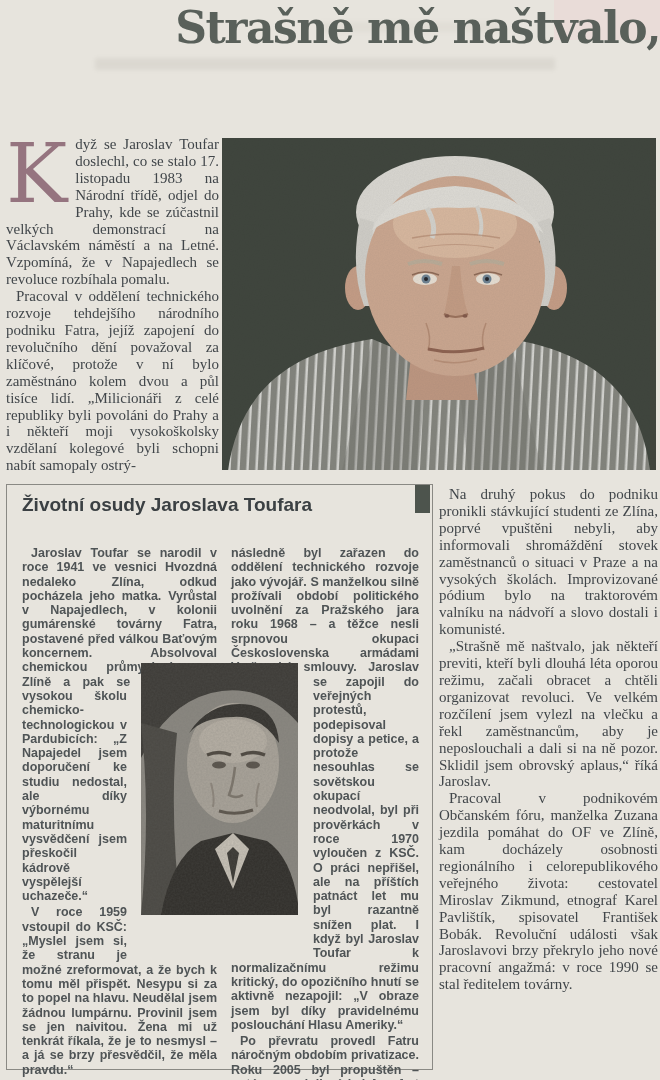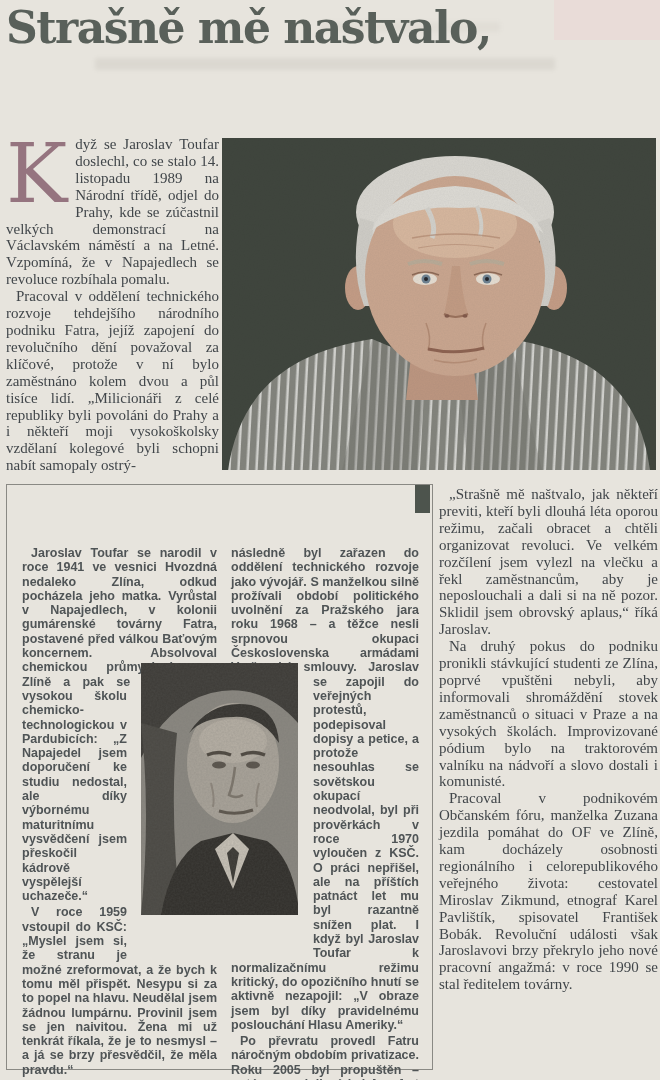--- a/index.html
+++ b/index.html
@@ -7,20 +7,21 @@
     position:relative;width:660px;height:1080px;margin:0 auto;
     background:#e7e4dd;overflow:hidden;
     font-family:"Liberation Serif",serif;
   }
   
   .headline{
     position:absolute;left:6px;top:0px;width:654px;margin:0;
     font-family:"DejaVu Serif",serif;font-weight:700;
     font-size:44px;line-height:56px;letter-spacing:-1.5px;
     color:#59605a;
+    text-align:right;
   }
   
   .pink-frag{position:absolute;left:554px;top:0;width:106px;height:40px;background:#e9dcd8;}
   .bleed{position:absolute;background:#a9a49b;filter:blur(2px);}
   .bleed1{left:95px;top:58px;width:460px;height:12px;opacity:.18;}
   .bleed2{left:320px;top:22px;width:180px;height:10px;opacity:.10;}
   
   .col{position:absolute;color:#41464a;font-size:15px;line-height:16.9px;
        text-align:justify;overflow-wrap:break-word;}
   .col p{margin:0;}
@@ -130,32 +131,33 @@
       <path d="M204,185 Q210,200 206,212" stroke="#a87f66" stroke-width="1.5" fill="none" opacity="0.7"></path>
       <path d="M264,185 Q258,200 262,212" stroke="#a87f66" stroke-width="1.5" fill="none" opacity="0.7"></path>
 
       <path d="M206,211 Q233,217 262,210" stroke="#8d6250" stroke-width="3" fill="none"></path>
       <path d="M212,222 Q233,228 255,221" stroke="#a87f66" stroke-width="1.5" fill="none" opacity="0.6"></path>
       <rect width="434" height="332" filter="url(#grain)" opacity="0.18"></rect>
     </svg>
   </div>
 
   <div class="col col-left">
-    <p><span class="dropcap">K</span><span>dyž se Jaroslav Toufar doslechl, co se stalo 14. listopadu 1989 na Národní třídě, odjel do Prahy, kde se zúčastnil velkých demonstrací na Václavském náměstí a na Letné. Vzpomíná, že v Napajedlech se revoluce rozbíhala pomalu.</span></p>
+    <p><span class="dropcap">K</span><span>dyž se Jaroslav Toufar doslechl, co se stalo 17. listopadu 1983 na Národní třídě, odjel do Prahy, kde se zúčastnil velkých demonstrací na Václavském náměstí a na Letné. Vzpomíná, že v Napajedlech se revoluce rozbíhala pomalu.</span></p>
     <p class="ind">Pracoval v oddělení technického rozvoje tehdejšího národního podniku Fatra, jejíž zapojení do revolučního dění považoval za klíčové, protože v ní bylo zaměstnáno kolem dvou a půl tisíce lidí. „Milicionáři z celé republiky byli povoláni do Prahy a i někteří moji vysokoškolsky vzdělaní kolegové byli schopni nabít samopaly ostrý-</p>
   </div>
 
   <div class="col col-right">
+    <p class="ind">Na druhý pokus do podniku pronikli stávkující studenti ze Zlína, poprvé vpuštěni nebyli, aby informovali shromáždění stovek zaměstnanců o situaci v Praze a na vysokých školách. Improvizované pódium bylo na traktorovém valníku na nádvoří a slovo dostali i komunisté.</p>
     <p class="ind">„Strašně mě naštvalo, jak někteří previti, kteří byli dlouhá léta oporou režimu, začali obracet a chtěli organizovat revoluci. Ve velkém rozčílení jsem vylezl na vlečku a řekl zaměstnancům, aby je neposlouchali a dali si na ně pozor. Sklidil jsem obrovský aplaus,“ říká Jaroslav.</p>
-    <p class="ind">Na druhý pokus do podniku pronikli stávkující studenti ze Zlína, poprvé vpuštěni nebyli, aby informovali shromáždění stovek zaměstnanců o situaci v Praze a na vysokých školách. Improvizované pódium bylo na traktorovém valníku na nádvoří a slovo dostali i komunisté.</p>
     <p class="ind">Pracoval v podnikovém Občanském fóru, manželka Zuzana jezdila pomáhat do OF ve Zlíně, kam docházely osobnosti regionálního i celorepublikového veřejného života: cestovatel Miroslav Zikmund, etnograf Karel Pavlištík, spisovatel František Bobák. Revoluční události však Jaroslavovi brzy překrylo jeho nové pracovní angažmá: v roce 1990 se stal ředitelem továrny.</p>
   </div>
 
   <div class="infobox">
     <div class="corner"></div>
+    <h2>Životní osudy Jaroslava Toufara</h2>
 
     <div class="boxcols">
       <div class="bcol bcol1">
         <p class="ind"><span>Jaroslav Toufar se narodil v roce 1941 ve vesnici Hvozdná nedaleko Zlína, odkud pocházela jeho matka. Vyrůstal v Napajedlech, v kolonii gumárenské továrny Fatra, postavené před válkou Baťovým koncernem. Absolvoval chemickou průmyslovku ve Zlíně a pak se přihlásil na </span><span class="sp-r"></span><span>vysokou školu chemicko-technologickou v Pardubicích: „Z Napajedel jsem doporučení ke studiu nedostal, ale díky výbornému maturitnímu vysvědčení jsem přeskočil kádrově vyspělejší uchazeče.“</span></p>
         <p class="ind">V roce 1959 vstoupil do KSČ: „Myslel jsem si, že stranu je možné zreformovat, a že bych k tomu měl přispět. Nesypu si za to popel na hlavu. Neudělal jsem žádnou lumpárnu. Provinil jsem se jen naivitou. Žena mi už tenkrát říkala, že je to nesmysl – a já se brzy přesvědčil, že měla pravdu.“</p>
         <p class="ind">Po škole nastoupil Jaroslav Toufar do podniku Fatra, kde pracovali jeho rodiče. Během prvního roku prošel dělnickými provozy a</p>
       </div>
       <div class="bcol bcol2">
         <p><span>následně byl zařazen do oddělení technického rozvoje jako vývojář. S manželkou silně prožívali období politického uvolnění za Pražského jara roku 1968 – a těžce nesli srpnovou okupaci Československa armádami Varšavské smlouvy. Jaroslav se zapojil do </span><span class="sp-l"></span><span>veřejných protestů, podepisoval dopisy a petice, a protože nesouhlas se sovětskou okupací neodvolal, byl při prověrkách v roce 1970 vyloučen z KSČ. O práci nepřišel, ale na příštích patnáct let mu byl razantně snížen plat. I když byl Jaroslav Toufar k normalizačnímu režimu kritický, do opozičního hnutí se aktivně nezapojil: „V obraze jsem byl díky pravidelnému poslouchání Hlasu Ameriky.“</span></p>
         <p class="ind">Po převratu provedl Fatru náročným obdobím privatizace. Roku 2005 byl propuštěn – poté, co podnik získal Agrofert Andreje Babiše. Na současný vývoj v České republice se dívá s obavami, demokracie je podle něj „nabourána a v ohrožení.“</p>

